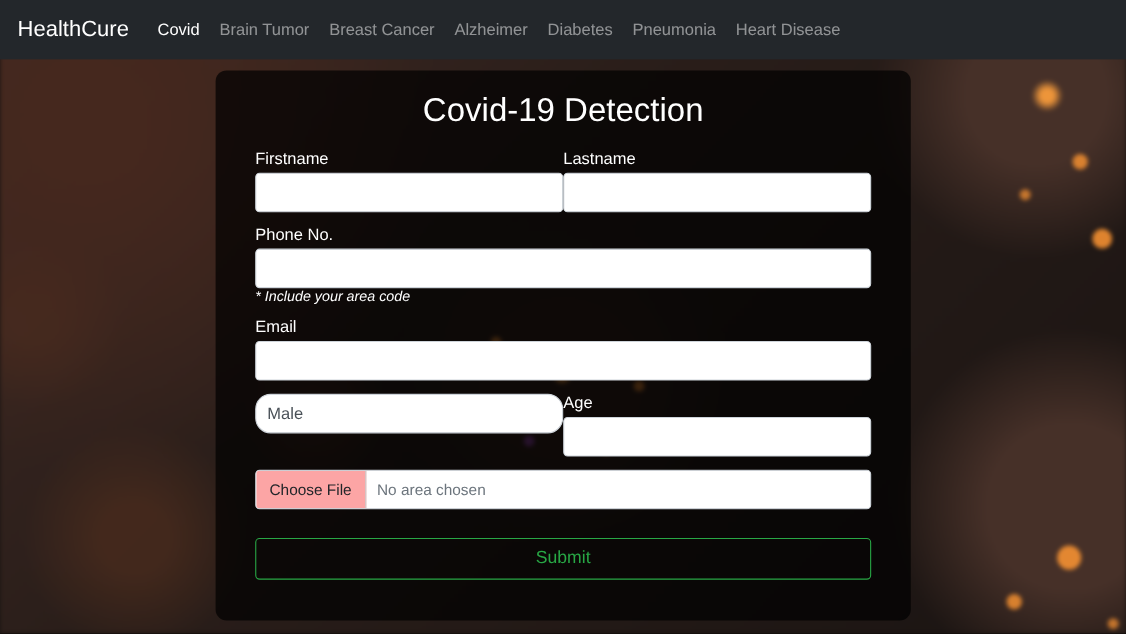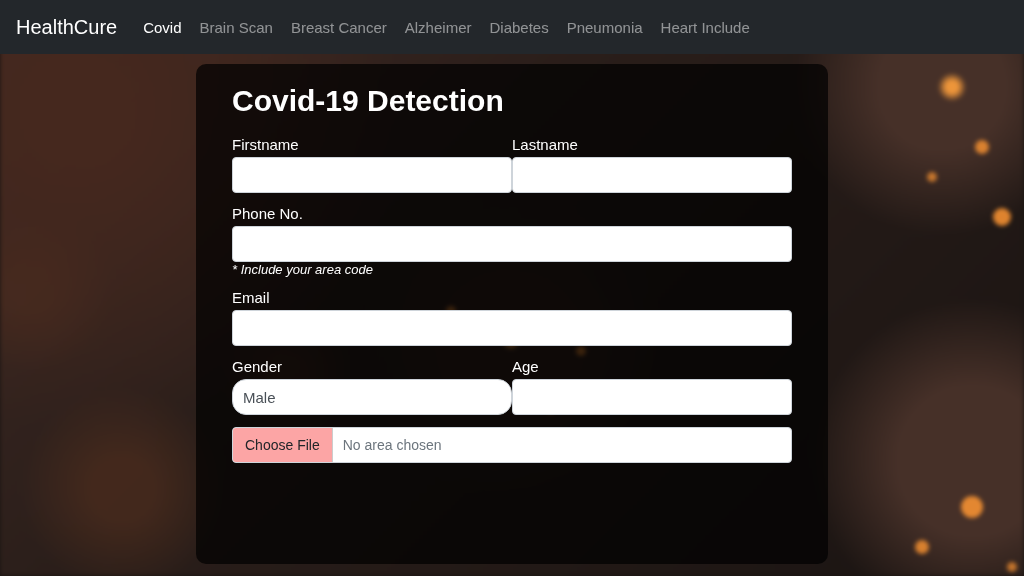--- a/index.html
+++ b/index.html
@@ -53,21 +53,21 @@
   
   .card {
     position: absolute; z-index: 4;
     top: 64px; left: 50%; transform: translateX(-50%);
     width: 632px; min-height: 500px;
     background: rgba(0,0,0,0.7);
     border-radius: 10px;
     padding: 20px 36px 24px;
     color: #fff;
   }
-  .card h1 { text-align: left; font-size: 30px; font-weight: 700; margin-bottom: 18px; }
+  .card h1 { text-align: center; font-size: 30px; font-weight: 400; margin-bottom: 18px; }
 
   .row { display: flex; margin-bottom: 12px; }
   .col { flex: 1; display: flex; flex-direction: column; }
   label { font-size: 15px; margin-bottom: 4px; }
   .hint { font-size: 13px; margin-top: 0; font-style: italic; }
 
   input[type=text], select {
     width: 100%; height: 36px;
     border: 1px solid #ced4da; border-radius: 4px;
     background: #fff; color: #495057;
@@ -97,26 +97,26 @@
   }
 </style>
 </head>
 <body>
 
 <div class="bg"></div>
 
 <nav class="navbar">
   <span class="brand">HealthCure</span>
   <span class="navlink active">Covid</span>
-  <span class="navlink">Brain Scan</span>
+  <span class="navlink">Brain Tumor</span>
   <span class="navlink">Breast Cancer</span>
   <span class="navlink">Alzheimer</span>
   <span class="navlink">Diabetes</span>
   <span class="navlink">Pneumonia</span>
-  <span class="navlink">Heart Include</span>
+  <span class="navlink">Heart Disease</span>
 </nav>
 
 <div class="card">
   <h1>Covid-19 Detection</h1>
 
   <div class="row">
     <div class="col">
       <label>Firstname</label>
       <input type="text" value="" style="">
     </div>
@@ -136,33 +136,33 @@
 
   <div class="row">
     <div class="col">
       <label>Email</label>
       <input type="text" value="" style="">
     </div>
   </div>
 
   <div class="row">
     <div class="col">
-      <label>Gender</label>
       <select>
         <option>Male</option>
       </select>
     </div>
     <div class="col">
       <label>Age</label>
       <input type="text" value="" style="">
     </div>
   </div>
 
   <div class="row">
     <div class="col">
       <div class="file-wrap">
         <button type="button" class="file-btn">Choose File</button>
         <span class="file-text">No area chosen</span>
       </div>
     </div>
   </div>
 
+  <button class="submit">Submit</button>
 </div>
 
 </body></html>

